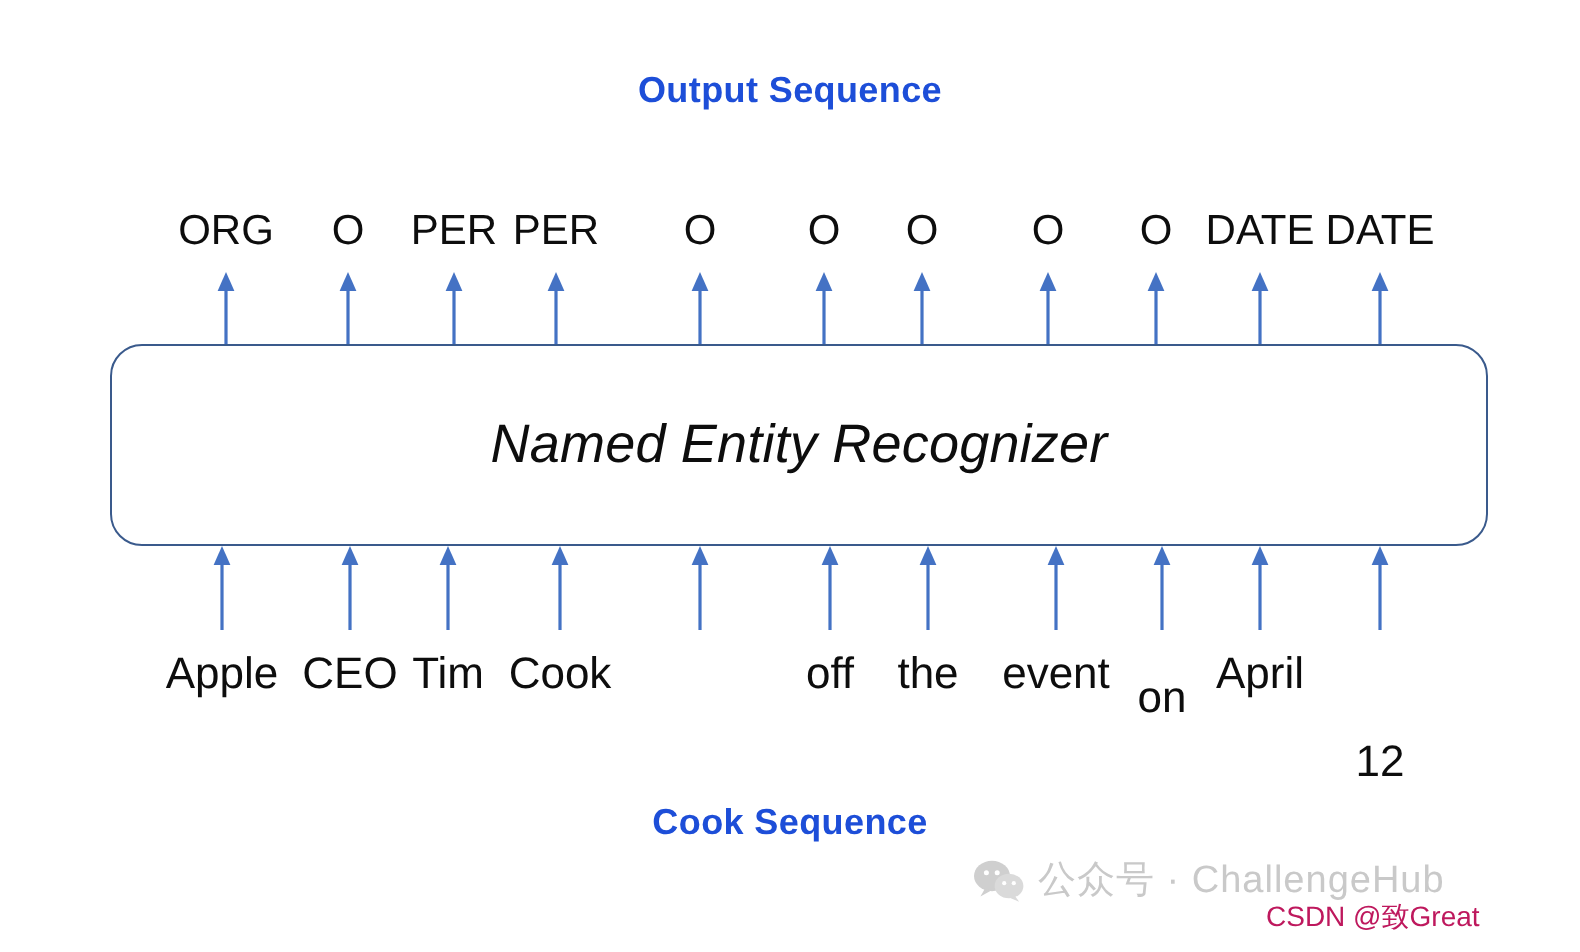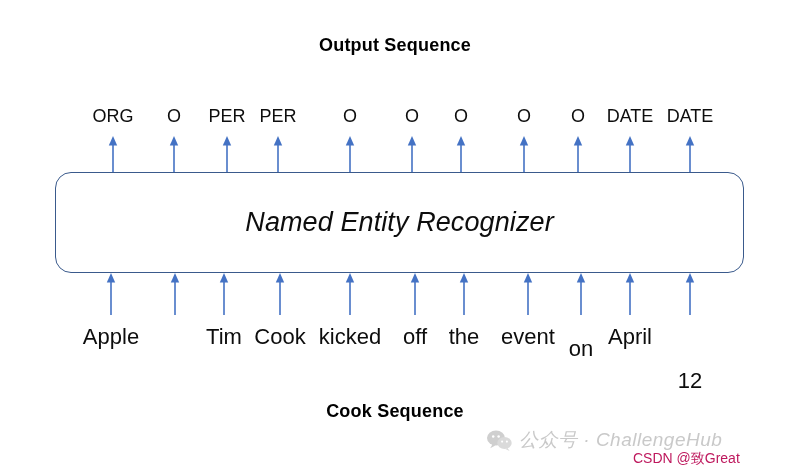--- a/index.html
+++ b/index.html
@@ -19,21 +19,21 @@
   }
 
   
   .heading {
     position: absolute;
     width: 100%;
     left: 0;
     text-align: center;
     font-weight: bold;
     font-size: 18px;
-    color: #000000;
+    color: #1d4ed8;
     letter-spacing: 0.2px;
   }
   #title-output { top: 35px; }
   #title-input  { top: 401px; }
 
   
   .token-row {
     position: absolute;
     left: 0;
     width: 790px;
@@ -43,21 +43,21 @@
   #row-input  { top: 320px; }
 
   .token {
     position: absolute;
     transform: translateX(-50%);
     white-space: nowrap;
     color: #0d0d0d;
     line-height: 34px;
   }
   #row-output .token {
-    font-size: 18px;
+    font-size: 21px;
     font-family: "Liberation Sans", sans-serif;
   }
   #row-input .token {
     font-size: 22px;
     font-family: "Liberation Sans", sans-serif;
   }
 
   
   #recognizer-box {
     position: absolute;
@@ -103,21 +103,20 @@
     display: flex;
     align-items: center;
     gap: 7px;
   }
   #wechat-icon { display: block; }
   #watermark-text {
     font-size: 19px;
     color: #c9c9c9;
     white-space: nowrap;
     letter-spacing: 0.5px;
-    font-style: italic;
   }
   #csdn-watermark {
     position: absolute;
     left: 633px;
     top: 450px;
     font-size: 14px;
     color: #be185d;
     white-space: nowrap;
   }
 </style>
@@ -235,23 +234,23 @@
         <path d="M 630 273 L 625.8 282.5 L 634.2 282.5 Z" fill="#4472C4"></path>
       </g>
       <g>
         <line x1="690" x2="690" y1="315" y2="281" stroke="#4472C4" stroke-width="1.6"></line>
         <path d="M 690 273 L 685.8 282.5 L 694.2 282.5 Z" fill="#4472C4"></path>
       </g>
     </svg>
 
   <div class="token-row" id="row-input">
       <span class="token" style="left: 111px;">Apple</span>
+      <span class="token" style="left: 175px;">CEO</span>
       <span class="token" style="left: 224px;">Tim</span>
       <span class="token" style="left: 280px;">Cook</span>
-      <span class="token" style="left: 350px;">kicked</span>
       <span class="token" style="left: 415px;">off</span>
       <span class="token" style="left: 464px;">the</span>
       <span class="token" style="left: 528px;">event</span>
       <span class="token" style="left: 581px; margin-top: 12px;">on</span>
       <span class="token" style="left: 630px;">April</span>
       <span class="token" style="left: 690px; margin-top: 44px;">12</span>
     </div>
 
   <div class="heading" id="title-input">Cook Sequence</div>
 

